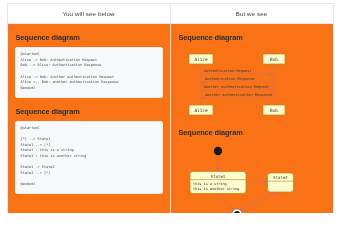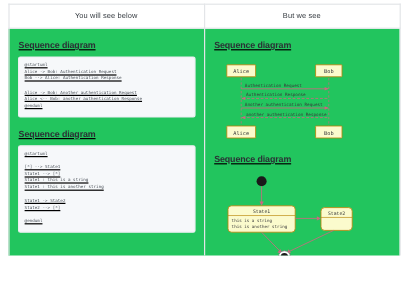--- a/index.html
+++ b/index.html
@@ -36,22 +36,21 @@
     color: #3b4046;
     padding: 6px 4px 6px 4px;
     text-align: center;
     background: #ffffff;
     letter-spacing: 0.1px;
   }
   .compare-table td {
     border: 1px solid #e3e5e8;
     vertical-align: top;
     padding: 0;
-    background: #22c55e;
-    text-decoration: underline;
+    background: #f97316;
   }
   .cell-inner {
     padding: 6px 7px 8px 7px;
   }
   .sec-head {
     font-size: 7.4px;
     font-weight: 700;
     color: #2b3035;
     margin: 3px 0 5px 1px;
     letter-spacing: -0.1px;

